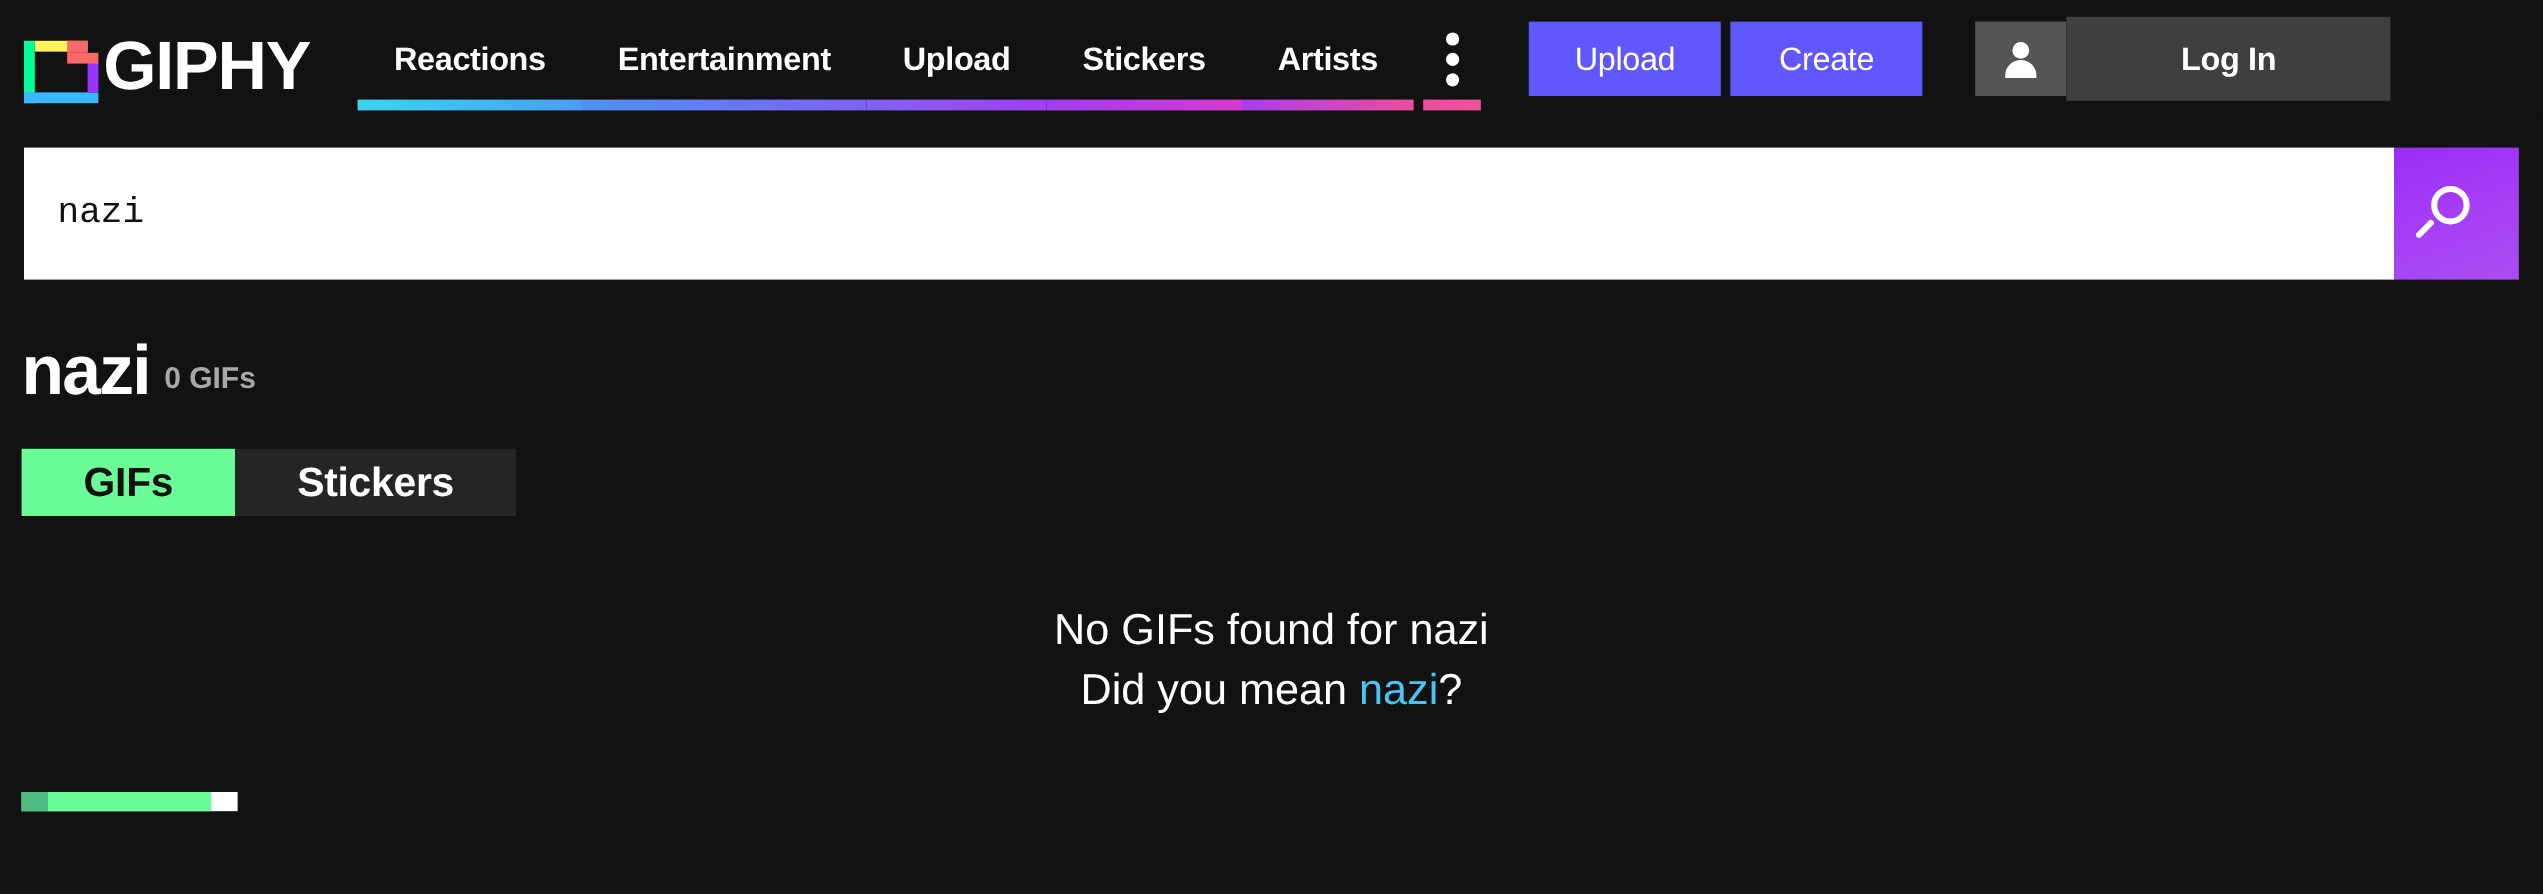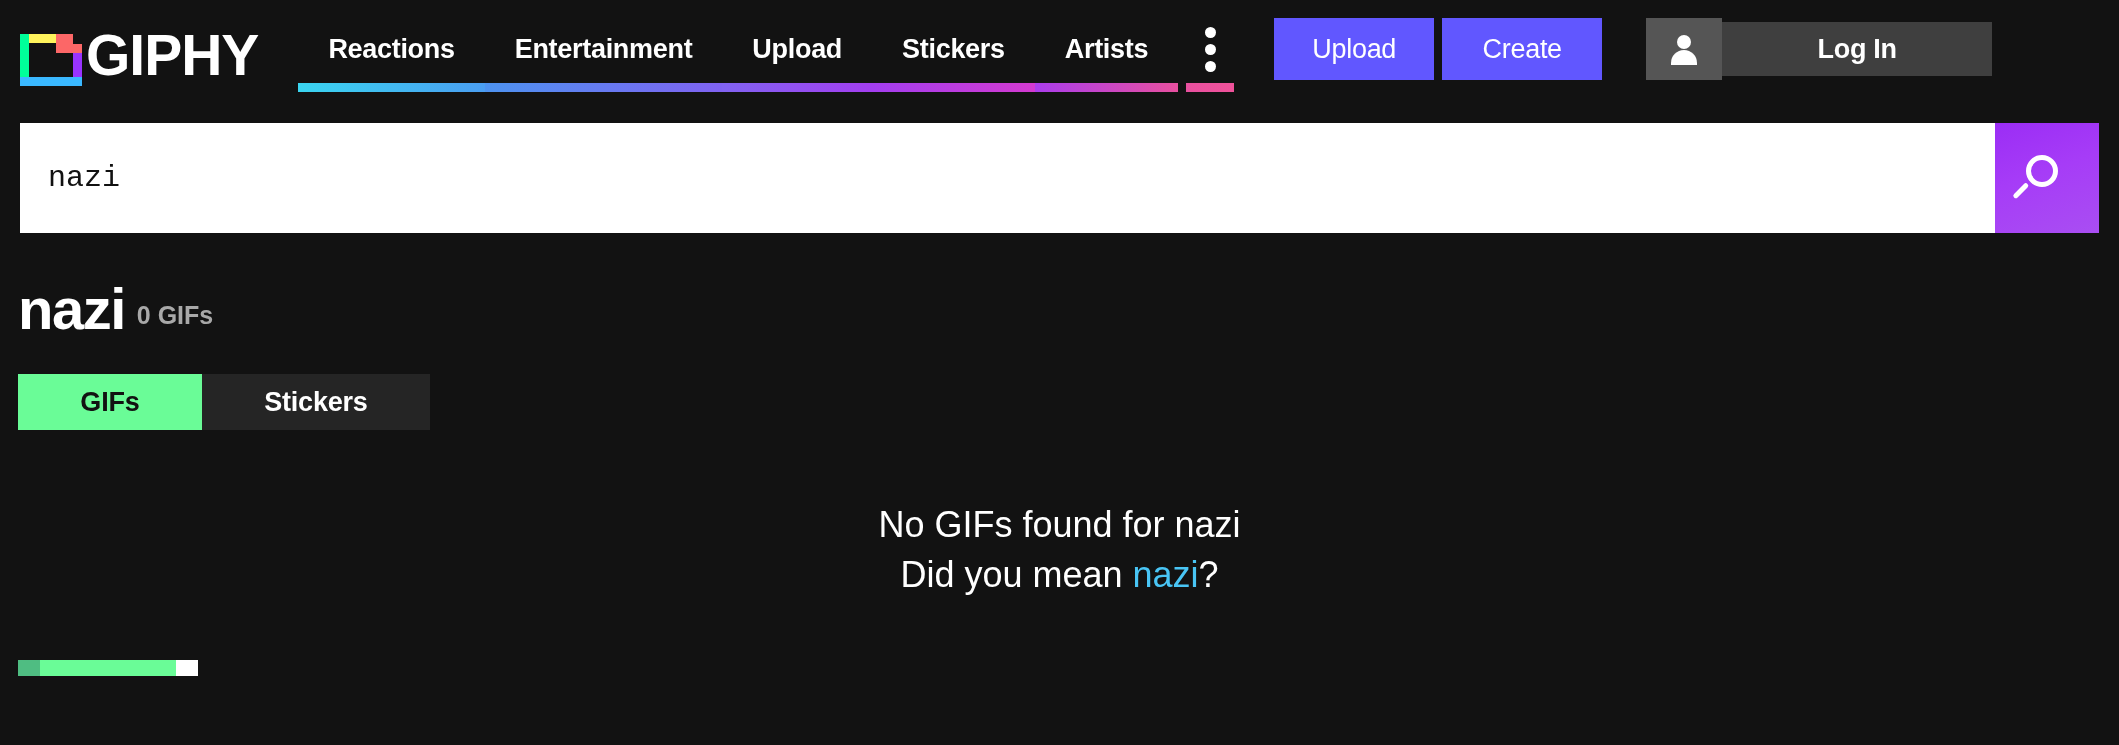--- a/index.html
+++ b/index.html
@@ -142,21 +142,21 @@
     width:14px; height:14px; border-radius:50%;
     background:#ffffff;
   }
   .avatar-ico .body {
     position:absolute; left:1px; top:17px;
     width:26px; height:15px;
     border-radius:13px 13px 0 0;
     background:#ffffff;
   }
   .login-box {
-    width:270px; height:54px;
+    width:270px; height:70px;
     background:#3f3f3f;
     display:flex;
     align-items:center;
     justify-content:center;
     color:#ffffff;
     font-size:27px;
     font-weight:bold;
     cursor:pointer;
     letter-spacing:-0.3px;
   }
@@ -228,21 +228,21 @@
     margin:38px 0 0 18px;
     display:flex;
     height:56px;
     width:412px;
   }
   .tab {
     flex:1 1 auto;
     display:flex;
     align-items:center;
     justify-content:center;
-    font-size:27px;
+    font-size:34px;
     font-weight:bold;
     cursor:pointer;
     letter-spacing:-0.2px;
   }
   .tab.active { background:#6afc97; color:#121212; }
   .tab.inactive { background:#252525; color:#ffffff; }
 
   
   .empty-state {
     margin-top:70px;

